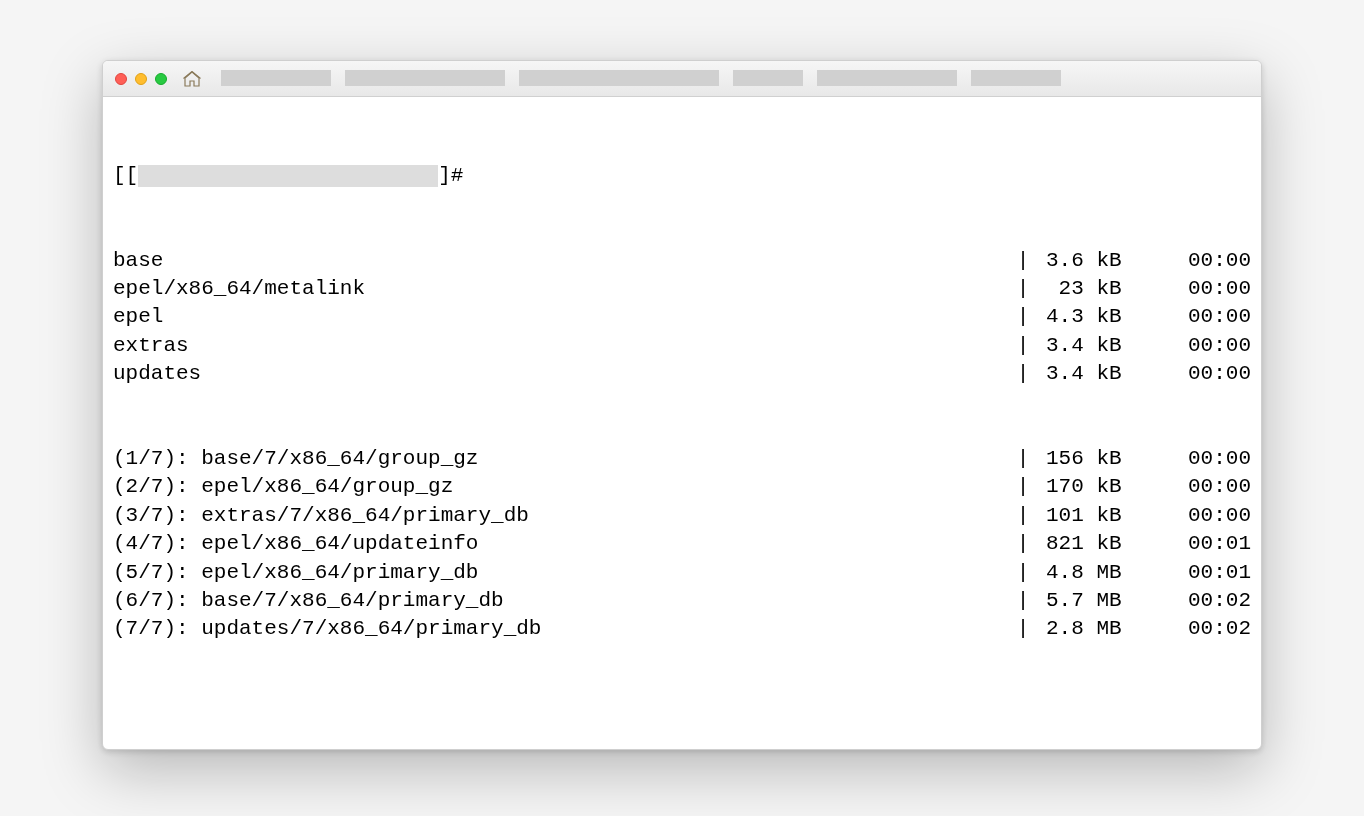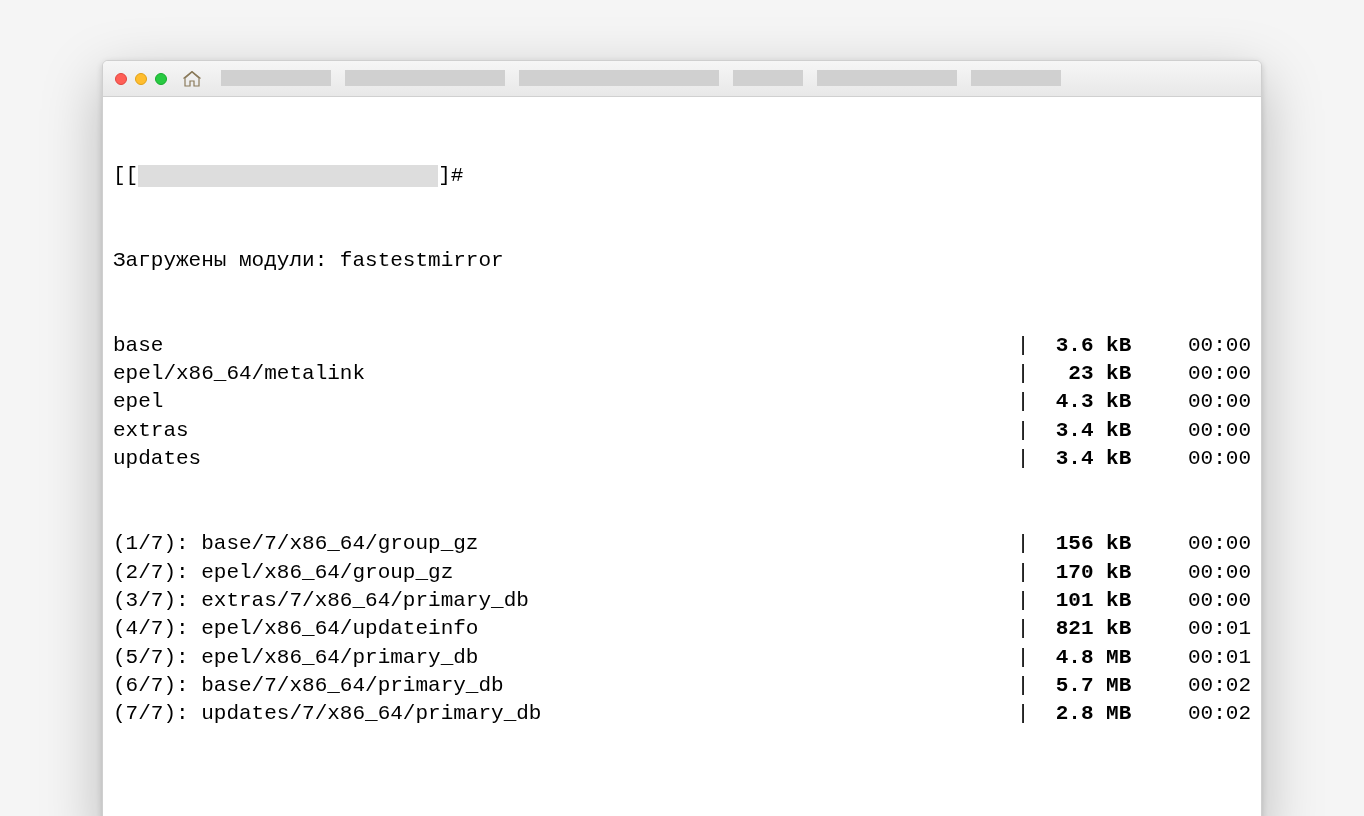--- a/index.html
+++ b/index.html
@@ -76,21 +76,21 @@
       width: 300px;
       height: 22px;
       vertical-align: middle;
     }
     .row {
       display: flex;
     }
     .row .name { flex: 0 0 auto; }
     .row .fill { flex: 1; }
     .row .sep { flex: 0 0 auto; padding: 0 4px;}
-    .row .size { flex: 0 0 95px; text-align: center; font-weight: bold; }
+    .row .size { flex: 0 0 95px; text-align: left; }
     .row .time { flex: 0 0 110px; text-align: right; }
   </style>
 </head>
 <body>
 
 <div class="window">
   <div class="titlebar">
     <div class="traffic-lights">
       <div class="tl red"></div>
       <div class="tl yellow"></div>
@@ -109,18 +109,17 @@
       <span class="blur-seg" style="width:70px"></span>
       <span class="blur-seg" style="width:140px"></span>
       <span class="blur-seg" style="width:90px"></span>
     </div>
   </div>
 
   <div class="terminal">
     <div class="prompt-line">
       <span>[[</span><span class="hostblur"></span><span>]# </span>
     </div>
-    <div>Загружены модули: fastestmirror</div>
     <div id="repo-list"><div class="row"><span class="name">base</span><span class="fill"></span><span class="sep">| </span><span class="size">3.6 kB</span><span class="time">00:00</span></div><div class="row"><span class="name">epel/x86_64/metalink</span><span class="fill"></span><span class="sep">| </span><span class="size"> 23 kB</span><span class="time">00:00</span></div><div class="row"><span class="name">epel</span><span class="fill"></span><span class="sep">| </span><span class="size">4.3 kB</span><span class="time">00:00</span></div><div class="row"><span class="name">extras</span><span class="fill"></span><span class="sep">| </span><span class="size">3.4 kB</span><span class="time">00:00</span></div><div class="row"><span class="name">updates</span><span class="fill"></span><span class="sep">| </span><span class="size">3.4 kB</span><span class="time">00:00</span></div></div>
     <div id="download-list"><div class="row"><span class="name">(1/7): base/7/x86_64/group_gz</span><span class="fill"></span><span class="sep">| </span><span class="size">156 kB</span><span class="time">00:00</span></div><div class="row"><span class="name">(2/7): epel/x86_64/group_gz</span><span class="fill"></span><span class="sep">| </span><span class="size">170 kB</span><span class="time">00:00</span></div><div class="row"><span class="name">(3/7): extras/7/x86_64/primary_db</span><span class="fill"></span><span class="sep">| </span><span class="size">101 kB</span><span class="time">00:00</span></div><div class="row"><span class="name">(4/7): epel/x86_64/updateinfo</span><span class="fill"></span><span class="sep">| </span><span class="size">821 kB</span><span class="time">00:01</span></div><div class="row"><span class="name">(5/7): epel/x86_64/primary_db</span><span class="fill"></span><span class="sep">| </span><span class="size">4.8 MB</span><span class="time">00:01</span></div><div class="row"><span class="name">(6/7): base/7/x86_64/primary_db</span><span class="fill"></span><span class="sep">| </span><span class="size">5.7 MB</span><span class="time">00:02</span></div><div class="row"><span class="name">(7/7): updates/7/x86_64/primary_db</span><span class="fill"></span><span class="sep">| </span><span class="size">2.8 MB</span><span class="time">00:02</span></div></div>
     
   </div>
 </div>
 
 </body></html>

